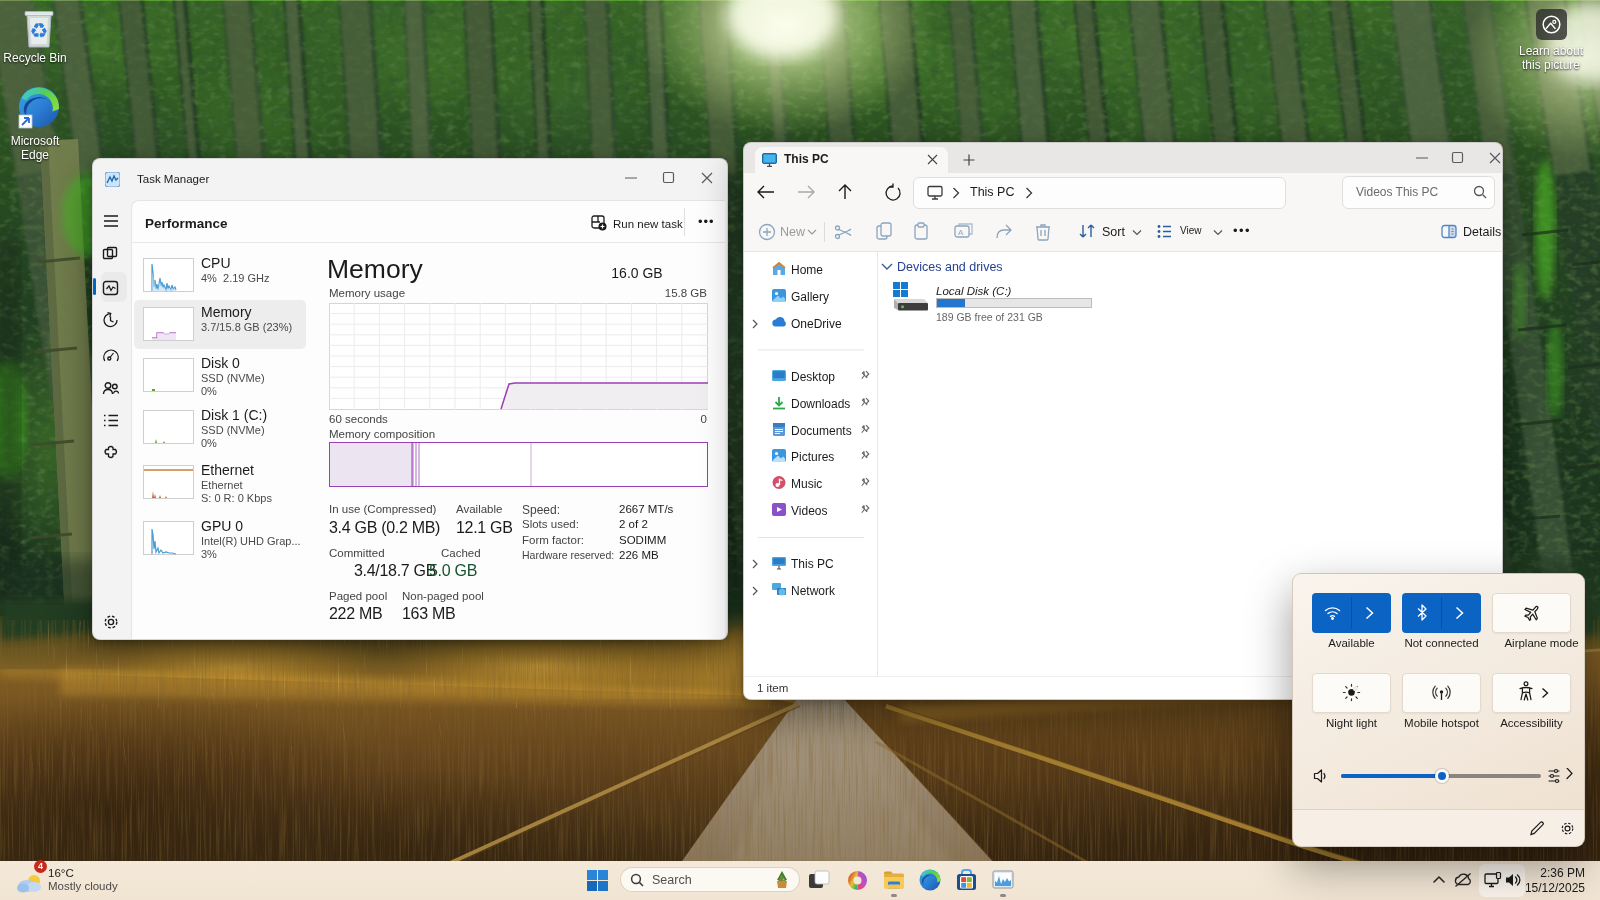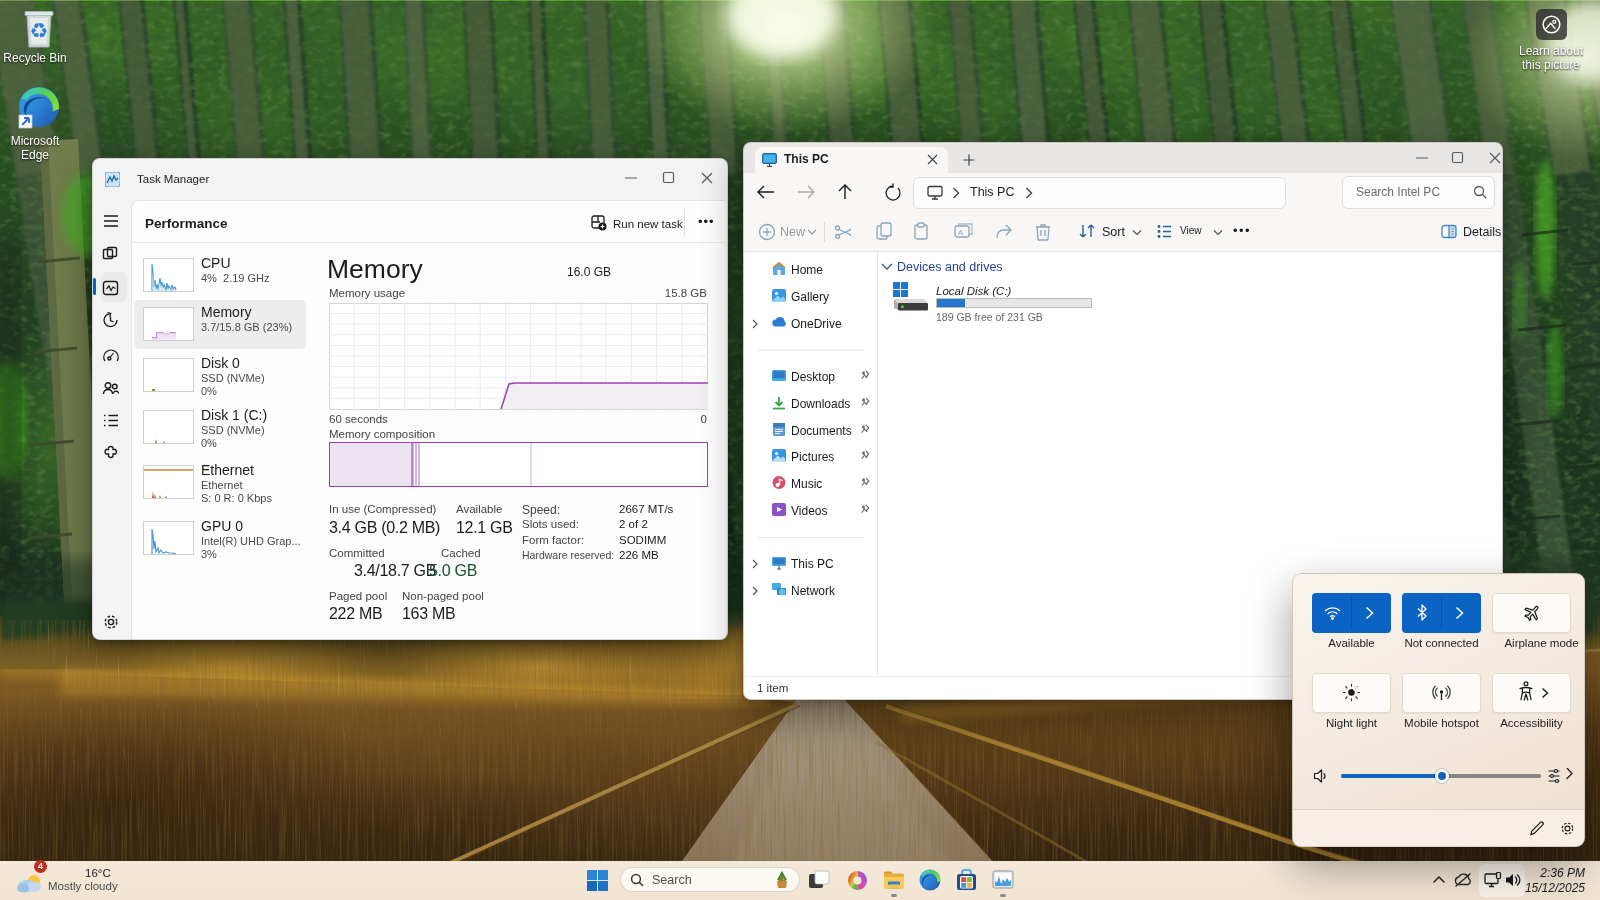--- a/index.html
+++ b/index.html
@@ -315,21 +315,21 @@
     <div style="position:relative;width:30px;height:30px;">
       <svg width="30" height="30" viewBox="0 0 30 30">
         <circle cx="20" cy="16" r="6" fill="#f8c93c"></circle>
         <ellipse cx="13" cy="21" rx="9" ry="6" fill="#aecdf0"></ellipse>
         <ellipse cx="20" cy="22" rx="7" ry="5" fill="#c3d9f2"></ellipse>
         <ellipse cx="9" cy="23" rx="6" ry="4.5" fill="#9cc0ea"></ellipse>
       </svg>
       <div style="position:absolute;right:-3px;top:-5px;width:13px;height:13px;border-radius:50%;background:#c42b1c;color:#fff;font-size:9px;font-weight:bold;text-align:center;line-height:13px;">4</div>
     </div>
     <div style="margin-left:4px;">
-      <div style="font-size:11.5px;color:#1b1b1b;line-height:13px;margin-left:37px;">16°C</div>
+      <div style="font-size:11.5px;color:#1b1b1b;line-height:13px;">16°C</div>
       <div style="font-size:11.5px;color:#4a4a4a;line-height:13px;">Mostly cloudy</div>
     </div>
   </div>
 
   <svg class="abs" style="left:587px;top:9px" width="21" height="21" viewBox="0 0 21 21">
     <rect x="0" y="0" width="10" height="10" fill="#2a84d8"></rect>
     <rect x="11" y="0" width="10" height="10" fill="#2a84d8"></rect>
     <rect x="0" y="11" width="10" height="10" fill="#1668b8"></rect>
     <rect x="11" y="11" width="10" height="10" fill="#1d74c8"></rect>
   </svg>
@@ -412,21 +412,21 @@
   <div class="abs" style="left:1479px;top:3px;width:46px;height:33px;background:rgba(252,247,240,0.85);border-radius:6px;"></div>
   <svg class="abs" style="left:1484px;top:10px" width="18" height="18" viewBox="0 0 18 18">
     <rect x="1" y="3" width="13" height="9.5" rx="1.2" fill="none" stroke="#1b1b1b" stroke-width="1.3"></rect>
     <path d="M5,15.5 L10,15.5 M7.5,12.5 L7.5,15.5" stroke="#1b1b1b" stroke-width="1.3"></path>
     <rect x="12.5" y="1.5" width="4" height="6" rx="1" fill="#f3ece2" stroke="#1b1b1b" stroke-width="1.2"></rect>
   </svg>
   <svg class="abs" style="left:1504px;top:10px" width="18" height="18" viewBox="0 0 18 18">
     <path d="M2,6.5 L5,6.5 L9,3 L9,15 L5,11.5 L2,11.5 Z" fill="#1b1b1b"></path>
     <path d="M11.5,6 A4,4 0 0,1 11.5,12 M13.5,4 A6.5,6.5 0 0,1 13.5,14" fill="none" stroke="#1b1b1b" stroke-width="1.3" stroke-linecap="round"></path>
   </svg>
-  <div class="abs" style="right:15px;top:5px;text-align:right;font-size:12px;color:#1b1b1b;line-height:14.5px;font-style:italic;">2:36 PM<br>15/12/2025</div>
+  <div class="abs" style="right:15px;top:5px;text-align:right;font-size:12px;color:#1b1b1b;line-height:14.5px;">2:36 PM<br>15/12/2025</div>
 </div>
 
 <div class="abs" id="tm" style="left:92px;top:158px;width:636px;height:482px;background:#f3f3f3;border-radius:8px;box-shadow:0 16px 42px rgba(0,0,0,0.42), 0 2px 8px rgba(0,0,0,0.22);border:1px solid rgba(0,0,0,0.12);overflow:hidden;">
 
   <svg class="abs" style="left:12px;top:13px" width="15" height="15" viewBox="0 0 15 15">
     <rect x="0" y="0" width="15" height="15" rx="3" fill="#cfe4f7" stroke="#5c9cd4" stroke-width="1"></rect>
     <path d="M2,11 L5,5 L7,9 L9,4 L11,8 L13,6" fill="none" stroke="#1f6ab8" stroke-width="1.4"></path>
   </svg>
   <div class="abs" style="left:44px;top:14px;font-size:11.5px;color:#1b1b1b;">Task Manager</div>
   <svg class="abs" style="left:528px;top:8px" width="96" height="22" viewBox="0 0 96 22">
@@ -534,21 +534,21 @@
 
   <svg class="abs" style="left:50px;top:362px" width="51" height="34" viewBox="0 0 51 34">
     <rect x="0.5" y="0.5" width="50" height="33" fill="#fff" stroke="#cfcfcf"></rect>
     <path d="M9,33 L9,8 L10,14 L11,28 L12,20 L13,31 L15,27 L16,32 L18,29 L20,32 L23,31 L26,32 L29,32 L33,33" fill="none" stroke="#4a9bd4" stroke-width="1.2"></path>
   </svg>
   <div class="abs" style="left:108px;top:359px;font-size:14px;color:#1b1b1b;">GPU 0</div>
   <div class="abs" style="left:108px;top:376px;font-size:11px;color:#494949;">Intel(R) UHD Grap...</div>
   <div class="abs" style="left:108px;top:389px;font-size:11px;color:#494949;">3%</div>
 
   <div class="abs" style="left:234px;top:95px;font-size:26.5px;color:#1b1b1b;">Memory</div>
-  <div class="abs" style="left:474px;top:106px;width:140px;text-align:left;font-size:12px;color:#1b1b1b;">16.0 GB</div>
+  <div class="abs" style="left:474px;top:106px;width:140px;text-align:center;font-size:14px;color:#1b1b1b;">16.0 GB</div>
   <div class="abs" style="left:236px;top:128px;font-size:11.5px;color:#444;">Memory usage</div>
   <div class="abs" style="left:474px;top:128px;width:140px;text-align:right;font-size:11.5px;color:#444;">15.8 GB</div>
   <svg class="abs" style="left:236px;top:144px" width="379" height="107" viewBox="0 0 379 107">
     <rect x="0.5" y="0.5" width="378" height="106" fill="#fff" stroke="#d6d6d6"></rect>
     <g stroke="#ececec" stroke-width="1">
       <path d="M25.2,0 V107 M50.4,0 V107 M75.6,0 V107 M100.8,0 V107 M126,0 V107 M151.2,0 V107 M176.4,0 V107 M201.6,0 V107 M226.8,0 V107 M252,0 V107 M277.2,0 V107 M302.4,0 V107 M327.6,0 V107 M352.8,0 V107"></path>
       <path d="M0,10.6 H379 M0,21.2 H379 M0,31.8 H379 M0,42.4 H379 M0,53 H379 M0,63.6 H379 M0,74.2 H379 M0,84.8 H379 M0,95.4 H379"></path>
     </g>
     <path d="M172,106 L180,81 L186,80 L379,80 L379,106 Z" fill="#f1eef2"></path>
     <path d="M172,106 L180,81 L186,80 L379,80" fill="none" stroke="#9a3fb5" stroke-width="1.5"></path>
@@ -624,21 +624,21 @@
     <path d="M5,14 L11,14 M8,11 L8,14" stroke="#3a3a3a" stroke-width="1.3"></path>
   </svg>
   <svg class="abs" style="left:208px;top:44px" width="8" height="12" viewBox="0 0 8 12">
         <path d="M1.5,1 L6.5,6 L1.5,11" stroke="#3a3a3a" stroke-width="1.3" fill="none"></path>
       </svg>
   <div class="abs" style="left:226px;top:42px;font-size:12.5px;color:#1b1b1b;">This PC</div>
   <svg class="abs" style="left:281px;top:44px" width="8" height="12" viewBox="0 0 8 12">
         <path d="M1.5,1 L6.5,6 L1.5,11" stroke="#3a3a3a" stroke-width="1.3" fill="none"></path>
       </svg>
   <div class="abs" style="left:598px;top:33px;width:153px;height:33px;background:rgba(255,255,255,0.75);border:1px solid #e0dedd;border-radius:6px;"></div>
-  <div class="abs" style="left:612px;top:42px;font-size:12px;color:#6b6b6b;">Search Intel PC</div>
+  <div class="abs" style="left:612px;top:42px;font-size:12px;color:#6b6b6b;">Videos This PC</div>
   <svg class="abs" style="left:729px;top:42px" width="14" height="14" viewBox="0 0 14 14">
         <circle cx="6" cy="6" r="4.5" fill="none" stroke="#555" stroke-width="1.3"></circle>
         <path d="M9.5,9.5 L13,13" stroke="#555" stroke-width="1.3"></path>
       </svg>
 
   <svg class="abs" style="left:12px;top:78px" width="65" height="22" viewBox="0 0 65 22">
     <circle cx="11" cy="11" r="7.5" fill="none" stroke="#8aa5be" stroke-width="1.3"></circle>
     <path d="M11,7 L11,15 M7,11 L15,11" stroke="#8aa5be" stroke-width="1.3"></path>
     <path d="M52,9 L56,13 L60,9" fill="none" stroke="#9a9a9a" stroke-width="1.2"></path>
   </svg>

